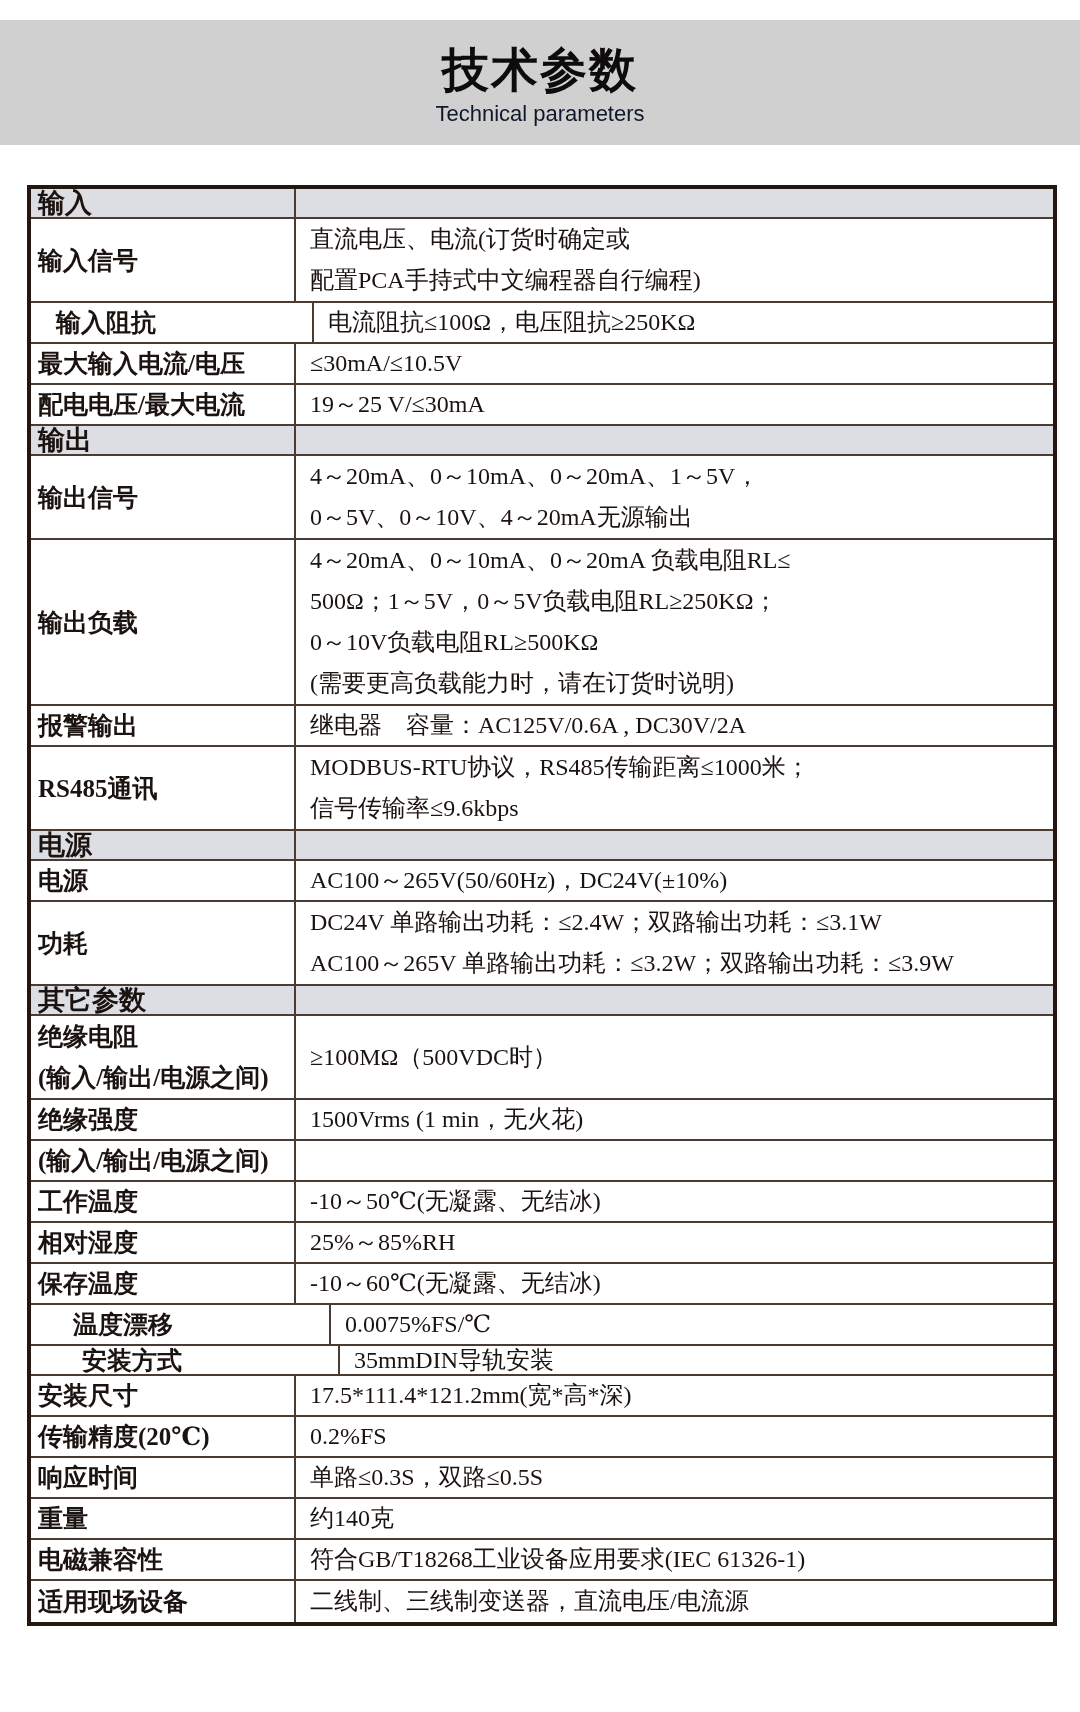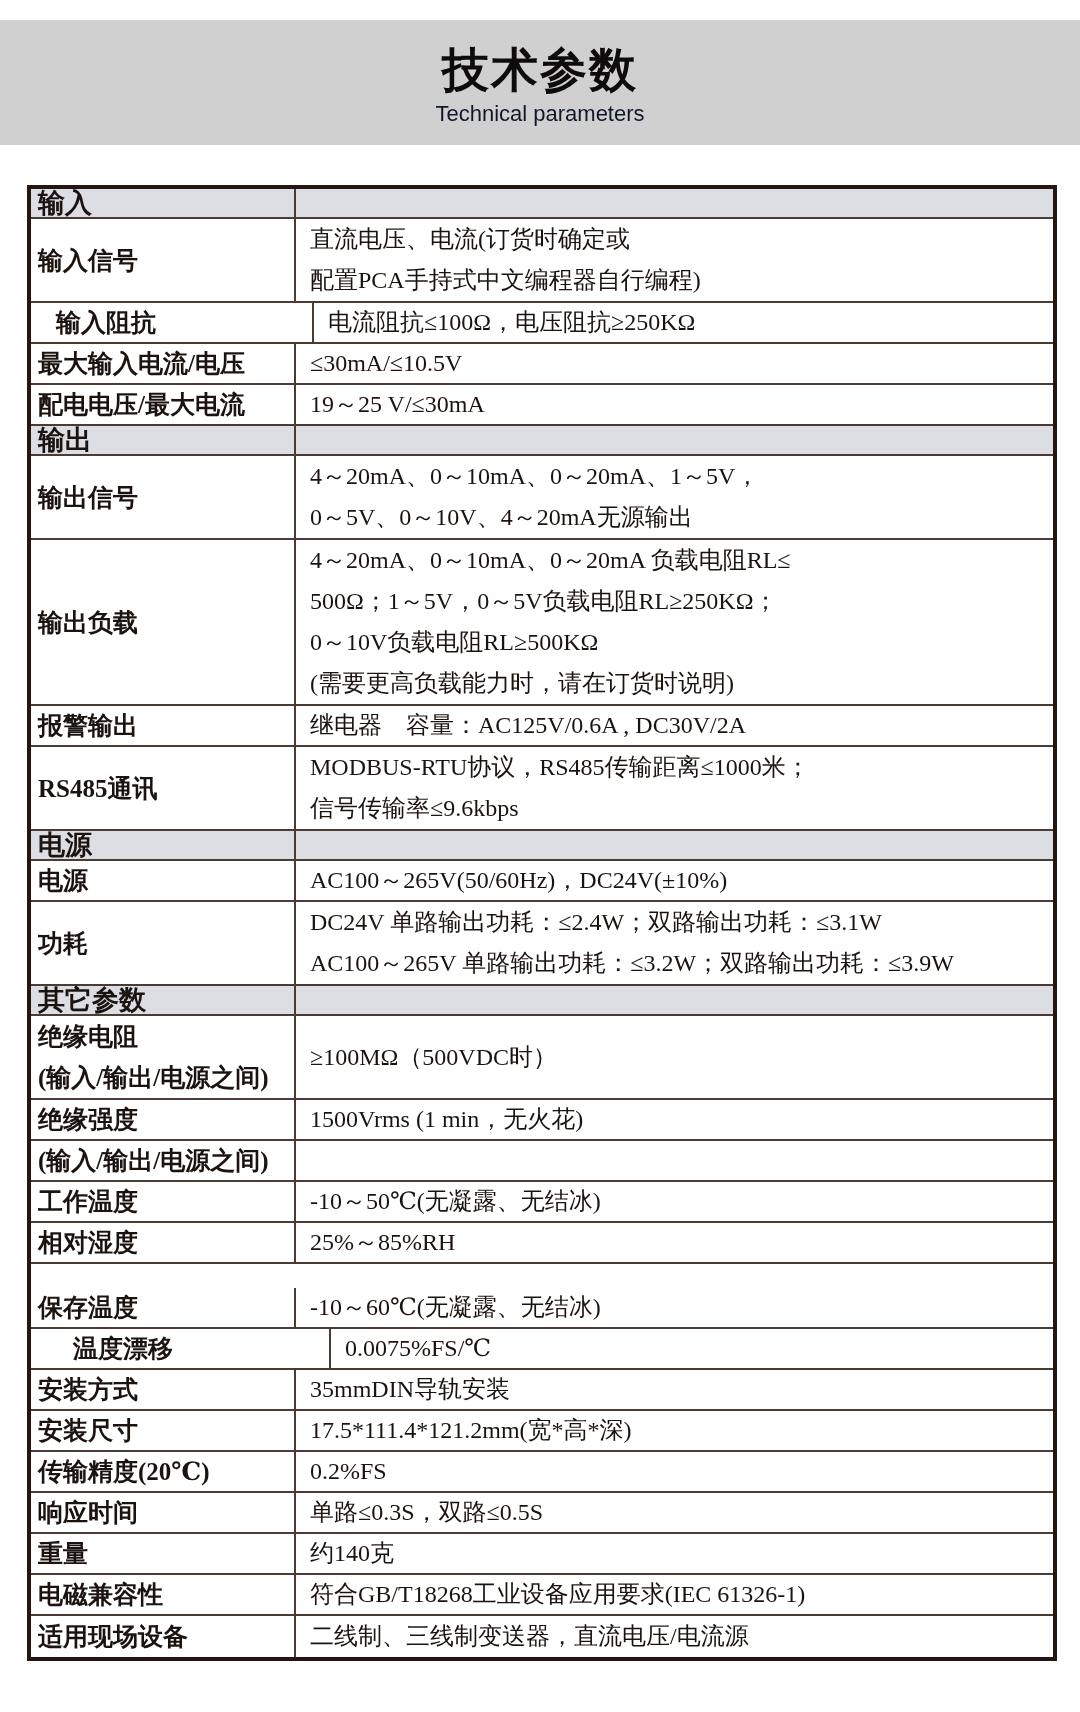--- a/index.html
+++ b/index.html
@@ -182,37 +182,37 @@
         </div>
       </div>
       <div class="row item" style="height: 41px;">
         <div class="cell left">
           <div class="line">相对湿度</div>
         </div>
         <div class="cell right">
           <div class="line">25%～85%RH</div>
         </div>
       </div>
-      <div class="row item" style="height: 41px; margin-top: 24px;">
+      <div class="row item" style="height: 41px;">
         <div class="cell left">
           <div class="line">保存温度</div>
         </div>
         <div class="cell right">
           <div class="line">-10～60℃(无凝露、无结冰)</div>
         </div>
       </div>
       <div class="row item" style="height: 41px; padding-left: 35px;">
         <div class="cell left">
           <div class="line">温度漂移</div>
         </div>
         <div class="cell right">
           <div class="line">0.0075%FS/℃</div>
         </div>
       </div>
-      <div class="row item" style="height: 41px;">
+      <div class="row item" style="height: 30px; padding-left: 44px;">
         <div class="cell left">
           <div class="line">安装方式</div>
         </div>
         <div class="cell right">
           <div class="line">35mmDIN导轨安装</div>
         </div>
       </div>
       <div class="row item" style="height: 41px;">
         <div class="cell left">
           <div class="line">安装尺寸</div>

